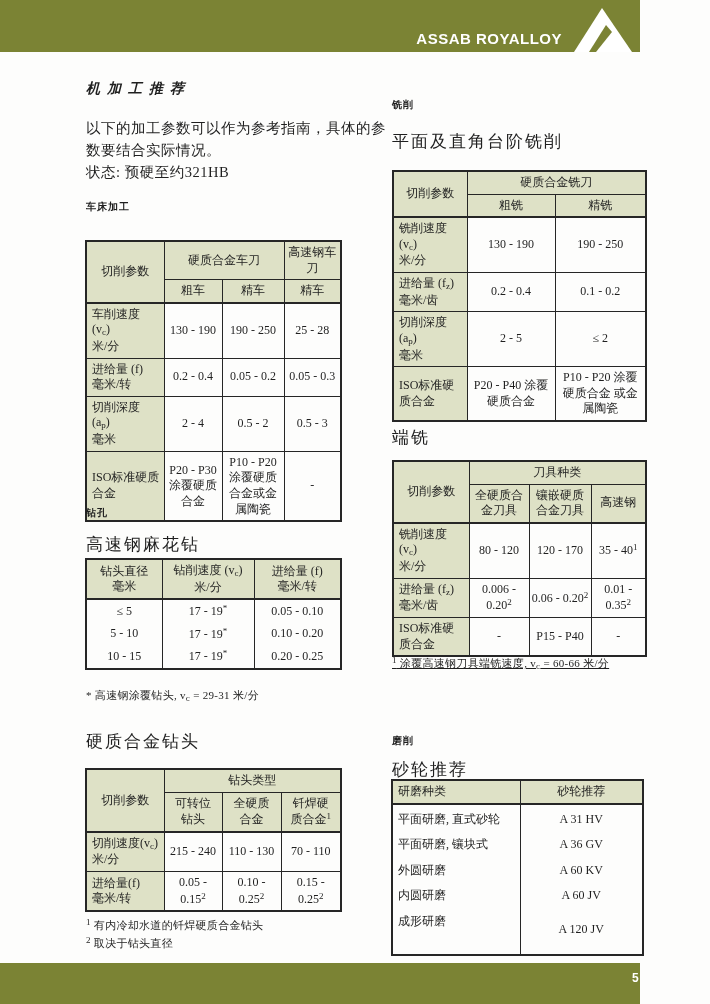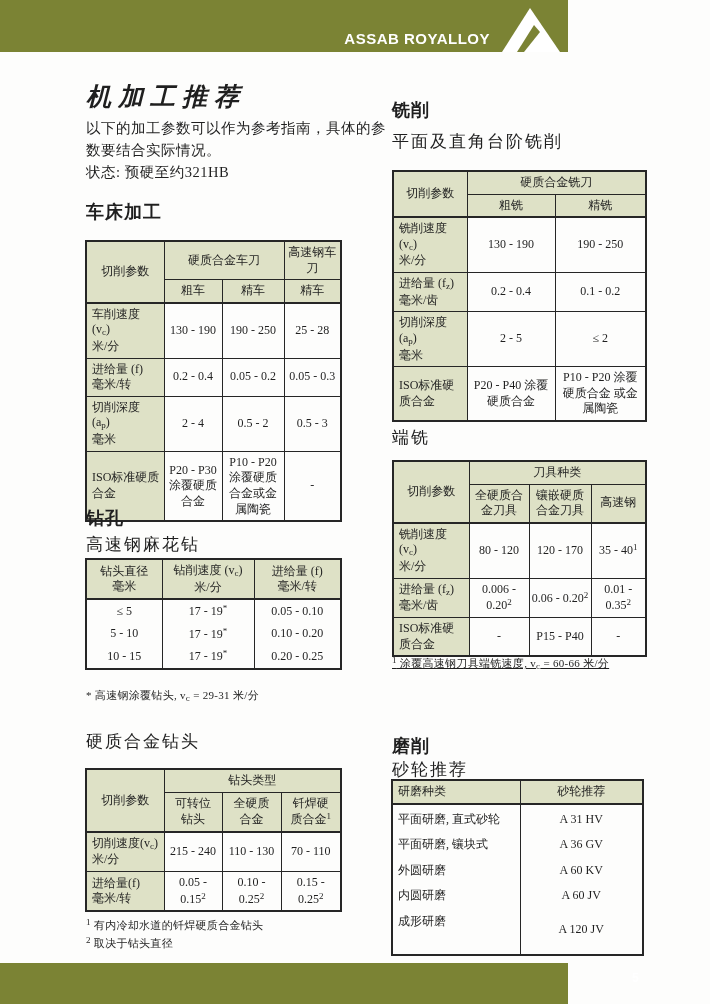--- a/index.html
+++ b/index.html
@@ -1,37 +1,37 @@
 <!DOCTYPE html>
 <html><head>
 <meta charset="utf-8">
 <style>
   * { margin:0; padding:0; box-sizing:border-box; }
   html,body { width:710px; height:1004px; }
   body { position:relative; background:#ffffff; color:#1f1f1f;
          font-family:"Liberation Serif", serif; }
   .page { position:absolute; top:0; left:0; width:710px; height:1004px; overflow:hidden; background:#fdfdfc; }
 
-  .bar { position:absolute; left:0; width:568px; background:#7b8334; }
+  .bar { position:absolute; left:0; width:640px; background:#7b8334; }
   .bar.top { top:0; height:52px; }
   .bar.bottom { top:963px; height:41px; }
   .brand { position:absolute; top:30px; right:78px; color:#ffffff;
            font-family:"Liberation Sans", sans-serif; font-weight:bold;
            font-size:15px; letter-spacing:0.5px; }
   .logo { position:absolute; right:2px; top:6px; }
   .pagenum { position:absolute; left:632px; top:971px; color:#ffffff;
              font-family:"Liberation Sans", sans-serif; font-weight:bold; font-size:12px; }
 
-  .doc-title { position:absolute; left:86px; top:80px; font-size:25px; font-weight:bold;
+  .doc-title { position:absolute; left:86px; top:80px; font-size:14px; font-weight:bold;
                font-style:italic; letter-spacing:7px; }
   .intro { position:absolute; left:86px; top:118px; width:302px; font-size:14.5px;
            line-height:1.5; letter-spacing:0.5px; }
 
   .h2 { position:absolute; font-family:"Liberation Sans", sans-serif; font-weight:bold;
-        font-size:18px; letter-spacing:1px; }
+        font-size:10px; letter-spacing:1px; }
   .h3 { position:absolute; font-size:17px; letter-spacing:2px; }
 
   .tbl { position:absolute; border-collapse:collapse; table-layout:fixed;
          font-size:12px; line-height:1.3; border:2px solid #262626; }
   .tbl td { border:1px solid #262626; padding:3px 2px; text-align:center; vertical-align:middle; }
   .tbl td.g { background:#dee1c6; }
   .tbl td.l { text-align:left; padding-left:5px; padding-right:3px; }
   .tbl td.hb { border-bottom-width:2px; }
   .tbl td.nb { border-top:0; border-bottom:0; }
   sub { font-size:9px; vertical-align:-2px; }

